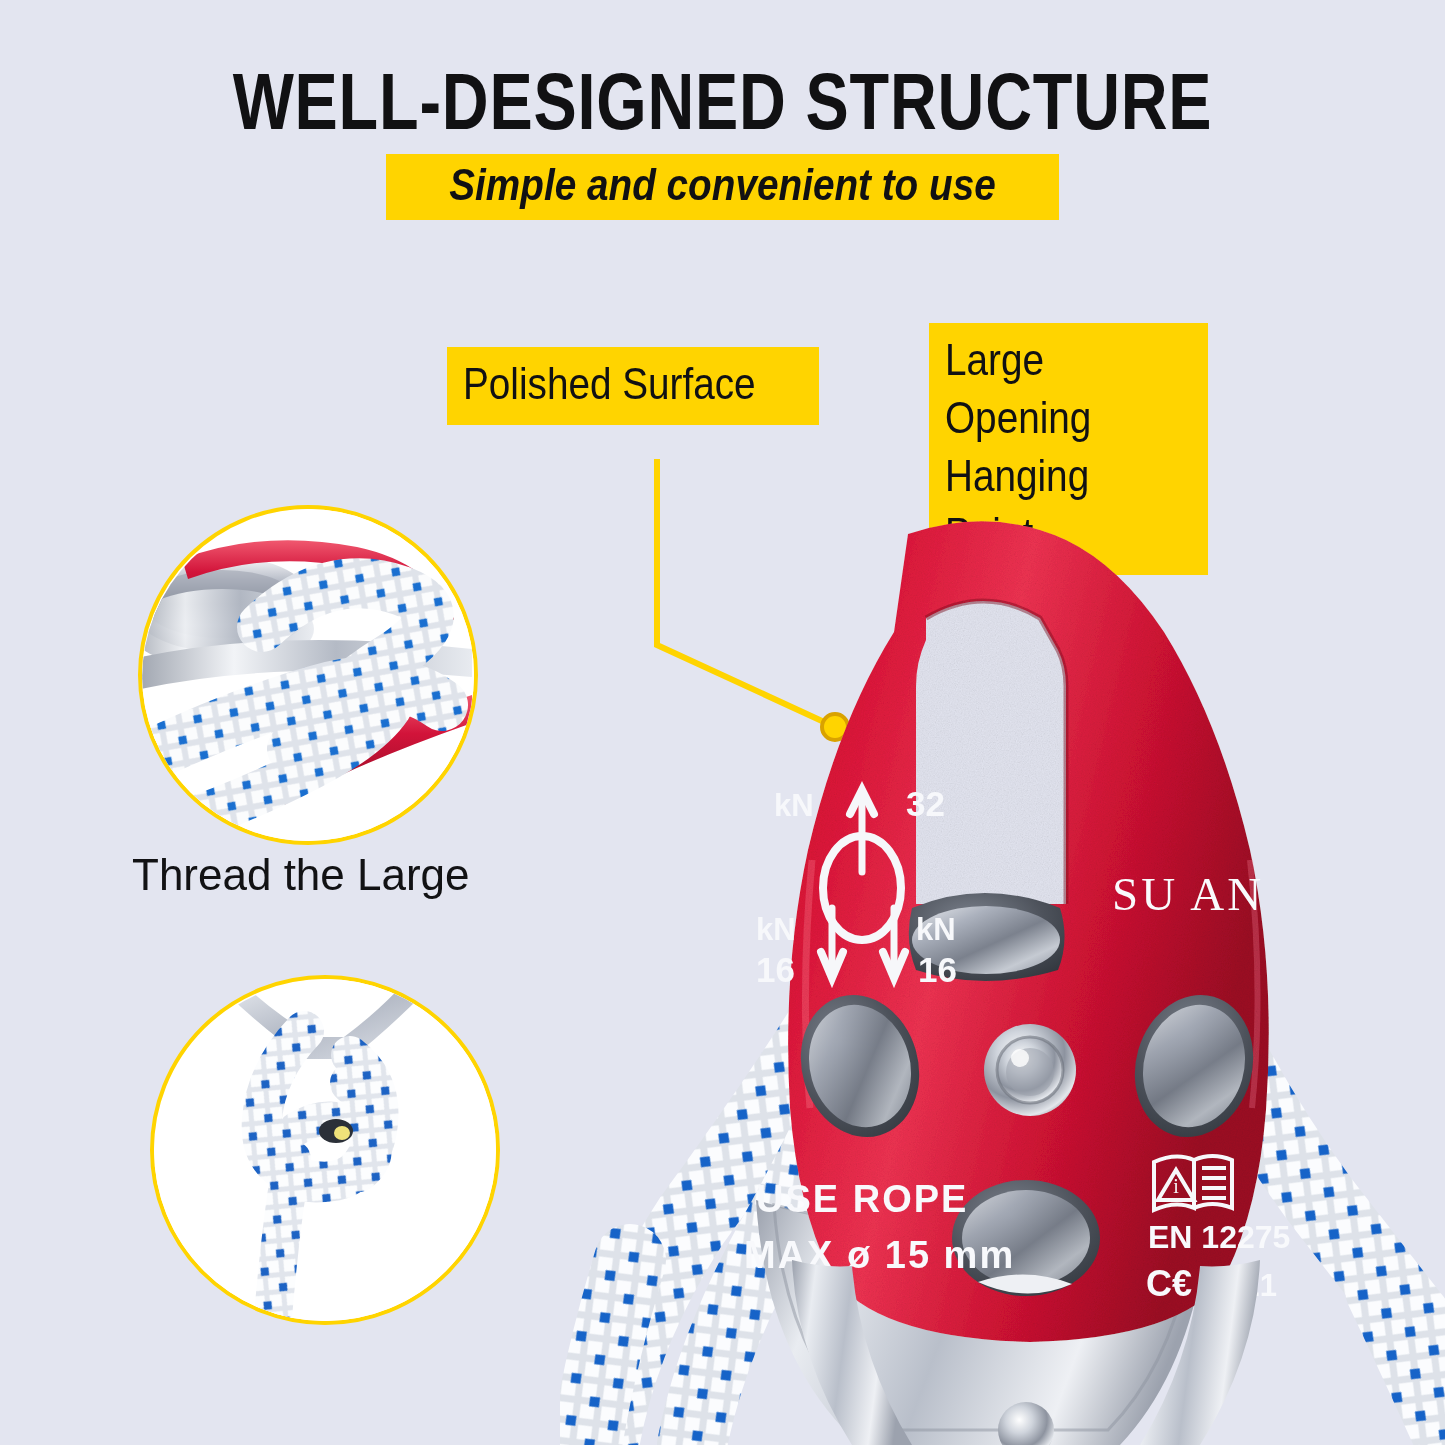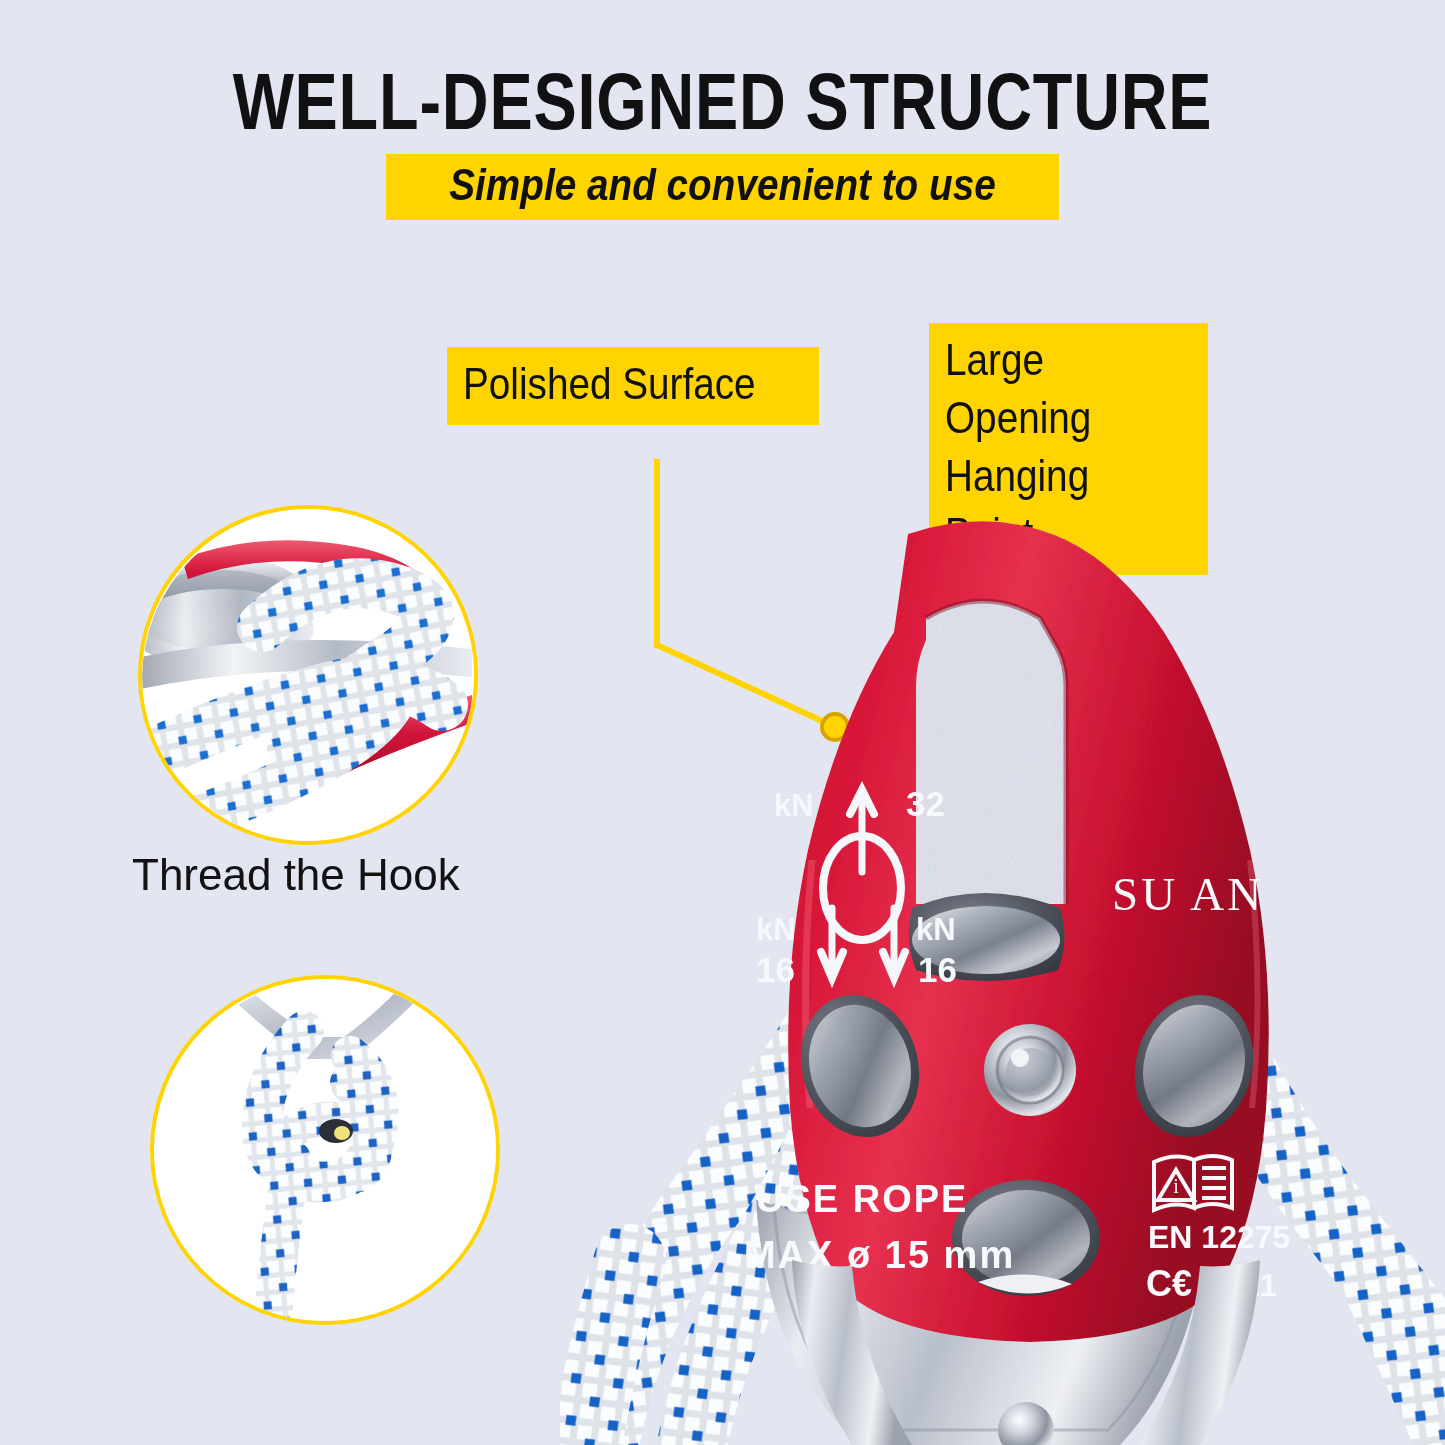--- a/index.html
+++ b/index.html
@@ -135,21 +135,21 @@
 
           <g>
             <path d="M120 118 Q185 56 260 82 Q318 104 250 148 Q182 190 150 240" stroke="url(#ropePat)" stroke-width="50" fill="none" stroke-linecap="round"></path>
             <path d="M-20 260 Q90 206 175 182 Q250 160 300 196" stroke="url(#ropePat)" stroke-width="52" fill="none" stroke-linecap="round"></path>
             <path d="M-10 330 Q90 300 170 258 Q228 228 248 198" stroke="url(#ropePat)" stroke-width="44" fill="none" stroke-linecap="round"></path>
           </g>
         </g>
       </svg>
     </div>
   </div>
-  <div class="caption" id="caption-thread">Thread the Hook</div>
+  <div class="caption" id="caption-thread">Thread the Large</div>
 
   <div class="inset" id="inset-knot">
     <div class="inset-inner">
       <svg viewBox="0 0 350 350" width="350" height="350">
         <defs>
           <pattern id="ropePat2" width="24" height="24" patternUnits="userSpaceOnUse" patternTransform="rotate(40)">
             <rect width="24" height="24" fill="#fcfdfe"></rect>
             <path d="M0 0 L24 24 M0 24 L24 0" stroke="#e1e5ec" stroke-width="5"></path>
             <rect x="5" y="5" width="8" height="8" fill="#1d63c4" transform="rotate(45 9 9)"></rect>
           </pattern>

